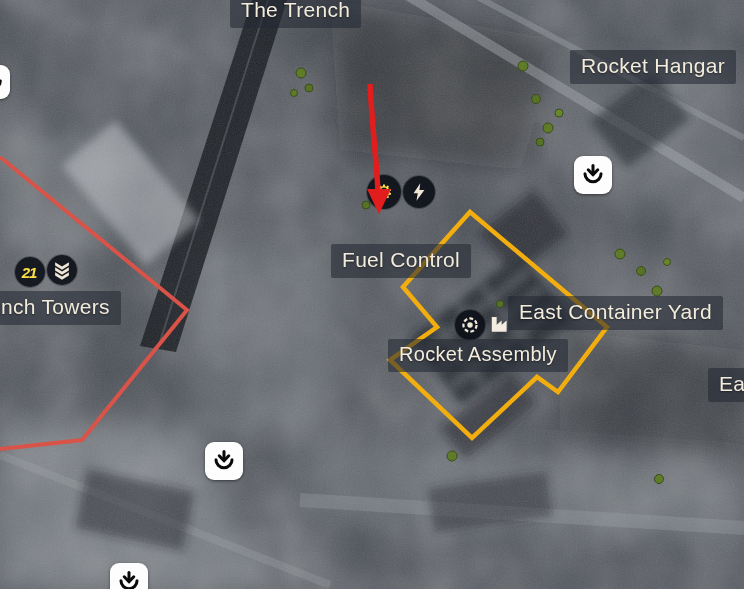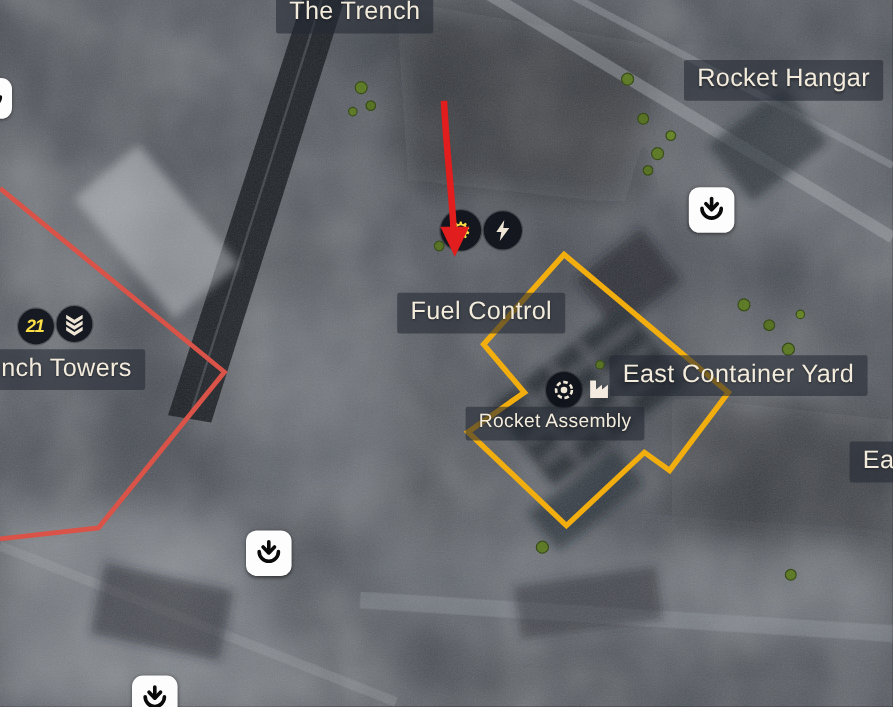--- a/index.html
+++ b/index.html
@@ -218,21 +218,21 @@
   </div>
   <div class="map-label" style="left:570px;top:50px;">
     <span>Rocket Hangar</span>
   </div>
   <div class="map-label" style="left:331px;top:214px;margin-top:30px;">
     <span>Fuel Control</span>
   </div>
   <div class="map-label" style="left:508px;top:269px;margin-top:27px;">
     <span>East Container Yard</span>
   </div>
-  <div class="map-label" style="left:388px;top:339px;font-size:16px;">
+  <div class="map-label" style="left:388px;top:339px;font-size:20px;">
     <span>Rocket Assembly</span>
   </div>
   <div class="map-label" style="left:-46px;top:291px;">
     <span>Launch Towers</span>
   </div>
   <div class="map-label" style="left:708px;top:368px;min-width:50px;">
     <span>Ea</span>
   </div>
 
 </div>

